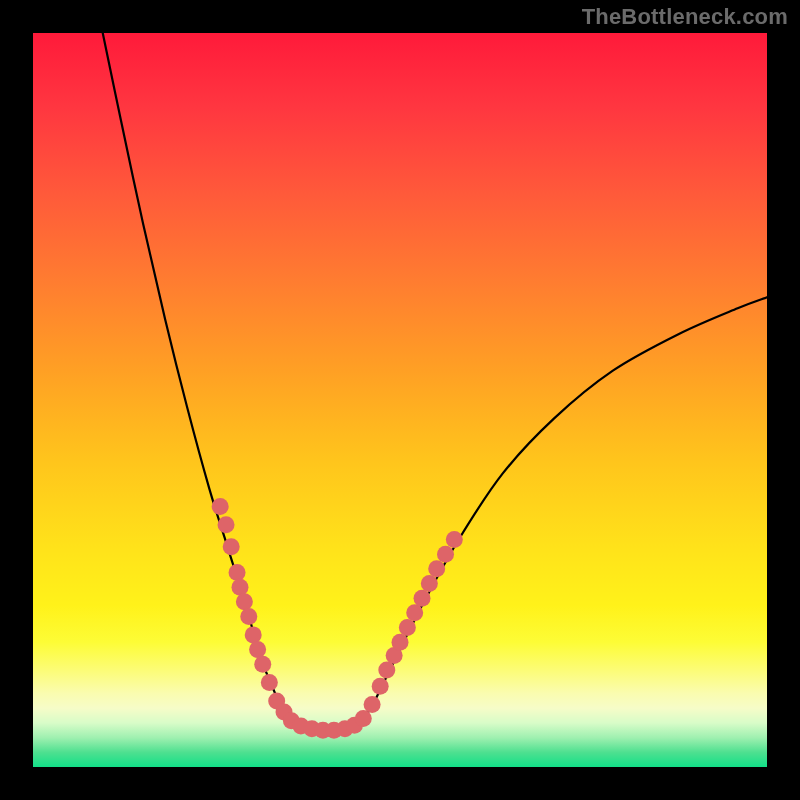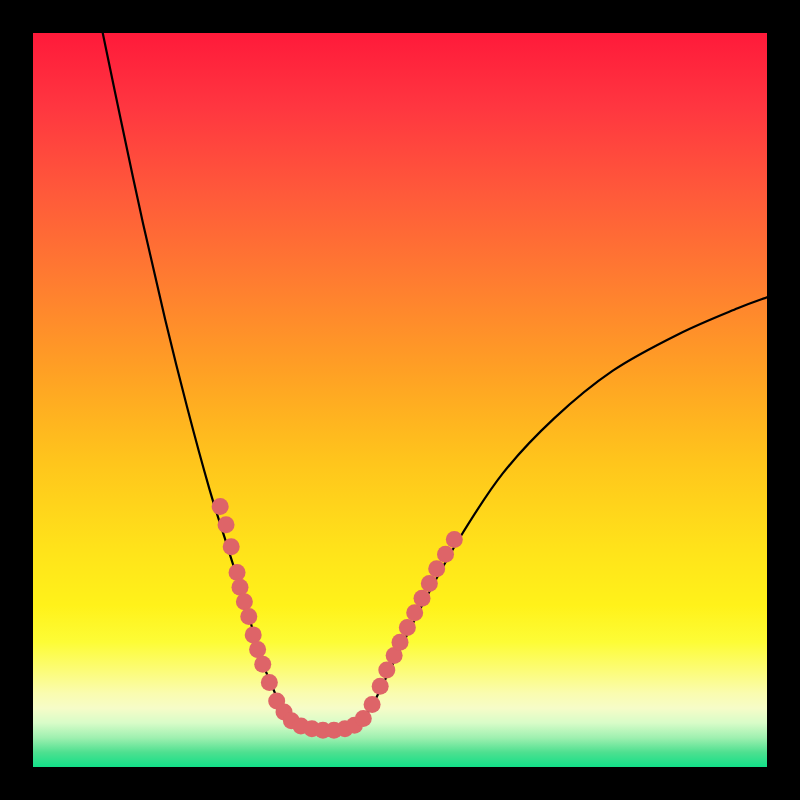--- a/index.html
+++ b/index.html
@@ -63,20 +63,21 @@
   svg.curve {
     position: absolute;
     inset: 0;
   }
 </style>
 </head>
 <body>
 
 <div class="frame">
 
+  <div class="watermark">TheBottleneck.com</div>
 
   <div class="plot-area">
     <div class="gradient"></div>
 
     <svg class="curve" viewBox="0 0 734 734" preserveAspectRatio="none">
       <path id="curve-path" fill="none" stroke-width="2.2" stroke-linecap="round" stroke-linejoin="round" stroke="#000000" d="M 69.73 0.00 C 72.79 14.68, 81.35 56.27, 88.08 88.08 C 94.81 119.89, 102.76 157.81, 110.10 190.84 C 117.44 223.87, 124.78 255.68, 132.12 286.26 C 139.46 316.84, 146.80 346.20, 154.14 374.34 C 161.48 402.48, 169.43 431.84, 176.16 455.08 C 182.89 478.32, 188.39 494.23, 194.51 513.80 C 200.63 533.37, 207.35 554.17, 212.86 572.52 C 218.36 590.87, 222.65 609.22, 227.54 623.90 C 232.43 638.58, 237.94 650.81, 242.22 660.60 C 246.50 670.39, 249.56 677.12, 253.23 682.62 C 256.90 688.13, 259.96 691.18, 264.24 693.63 C 268.52 696.08, 271.58 696.69, 278.92 697.30 C 286.26 697.91, 300.94 697.91, 308.28 697.30 C 315.62 696.69, 318.07 697.30, 322.96 693.63 C 327.85 689.96, 331.52 685.68, 337.64 675.28 C 343.76 664.88, 351.10 648.37, 359.66 631.24 C 368.22 614.11, 378.01 593.32, 389.02 572.52 C 400.03 551.72, 412.26 528.48, 425.72 506.46 C 439.18 484.44, 453.86 460.58, 469.76 440.40 C 485.66 420.21, 502.79 402.48, 521.14 385.35 C 539.49 368.22, 559.06 351.71, 579.86 337.64 C 600.66 323.57, 625.12 311.34, 645.92 300.94 C 666.72 290.54, 689.96 281.37, 704.64 275.25 C 719.32 269.13, 729.11 266.07, 734.00 264.24"></path>
       <g id="dots">
           <circle cx="187.17" cy="473.43" r="8.5" fill="#de6468" stroke="#c94f55" stroke-width="0"></circle>
           <circle cx="193.04" cy="491.78" r="8.5" fill="#de6468" stroke="#c94f55" stroke-width="0"></circle>
           <circle cx="198.18" cy="513.80" r="8.5" fill="#de6468" stroke="#c94f55" stroke-width="0"></circle>

